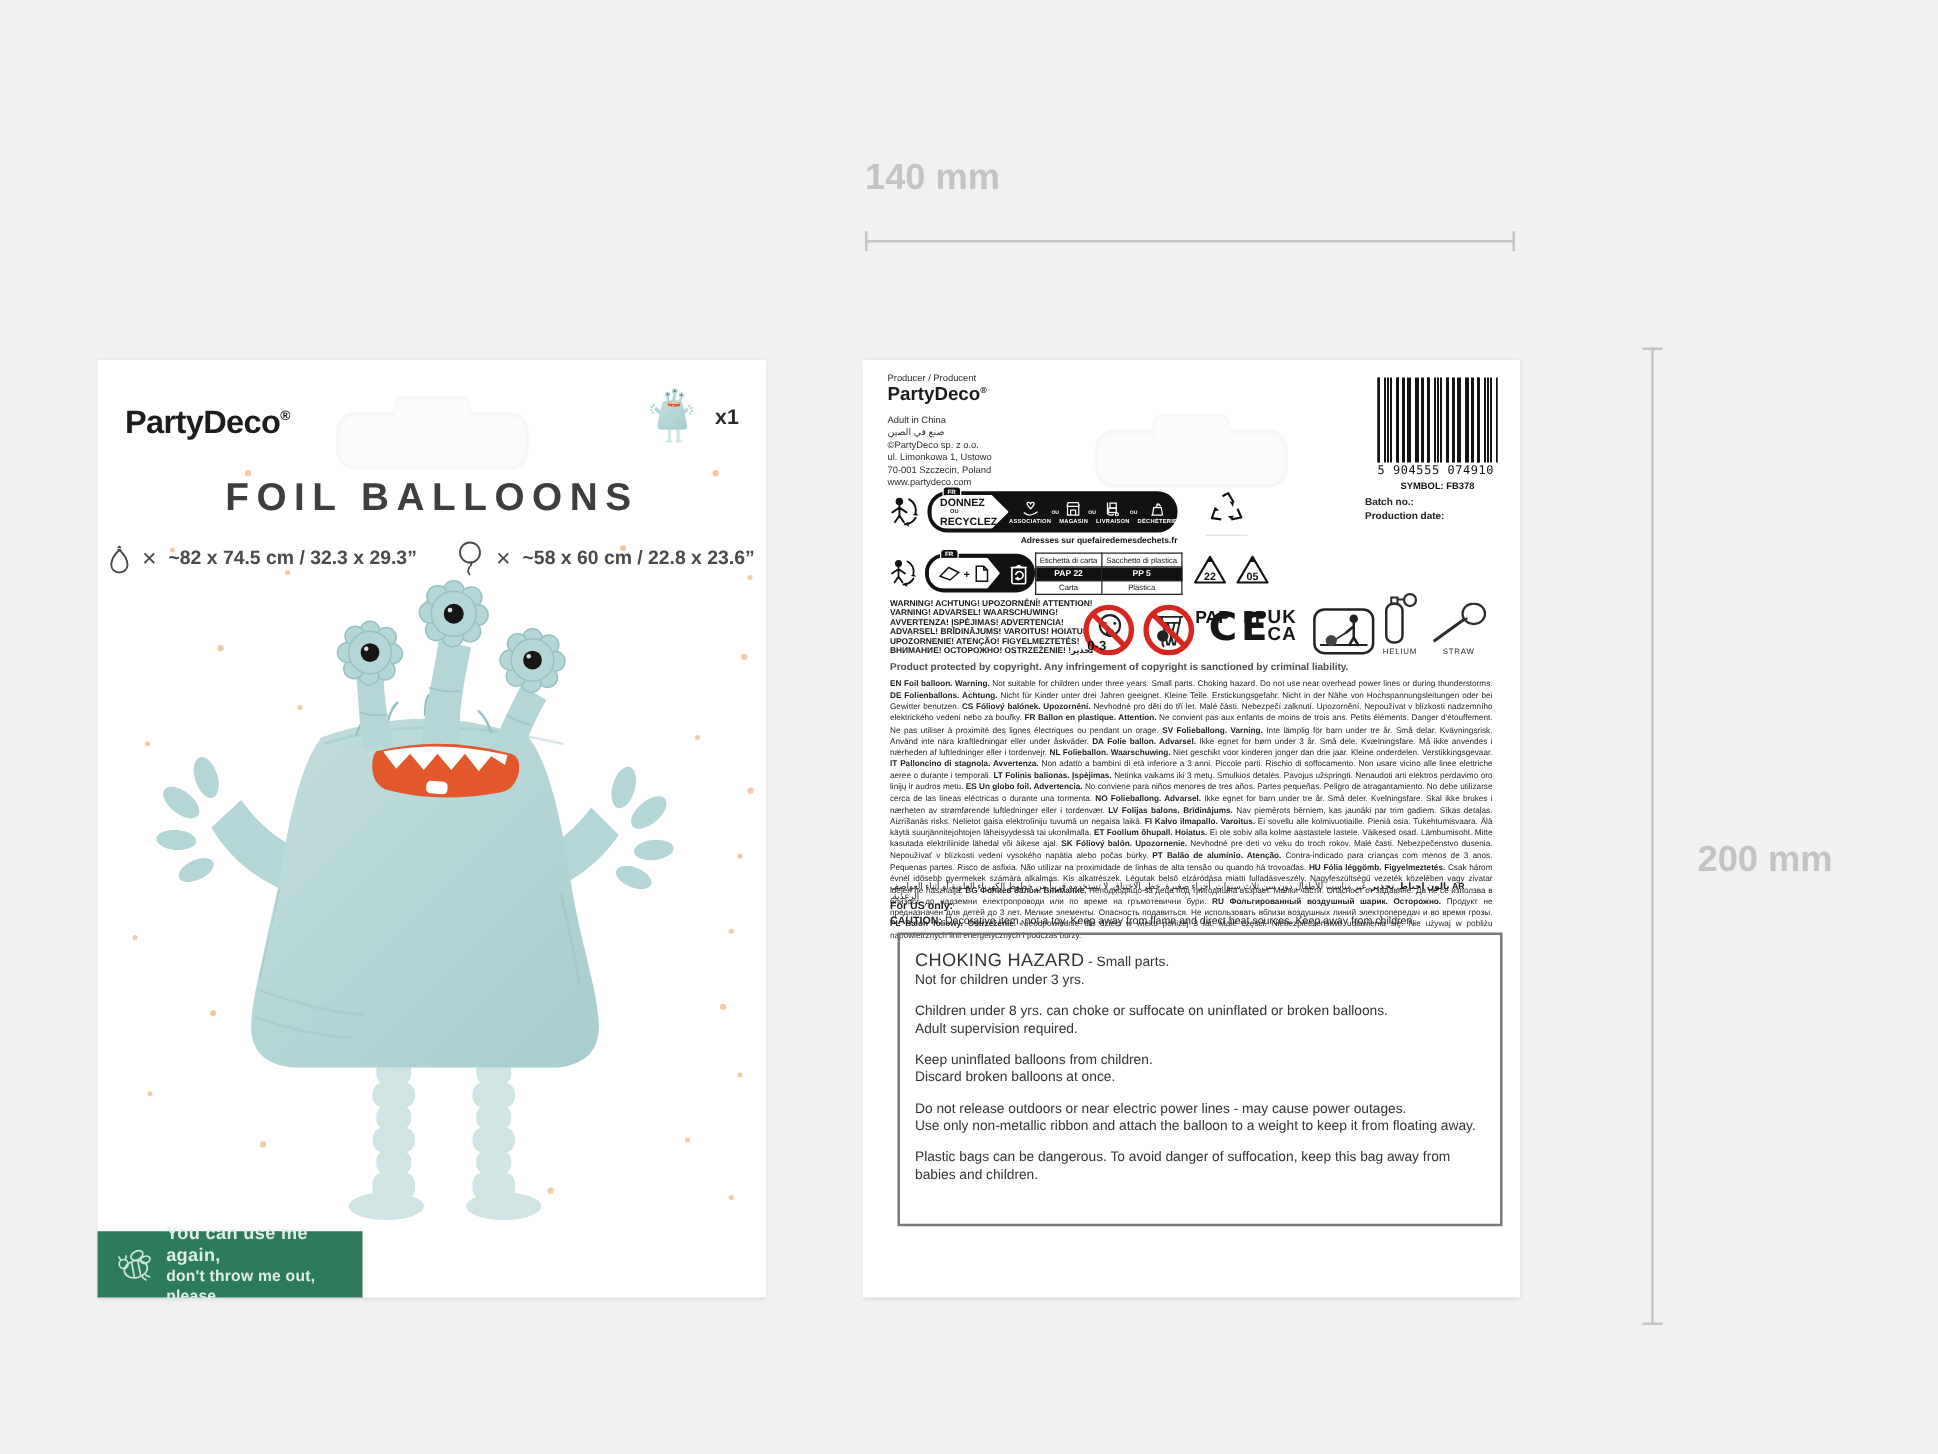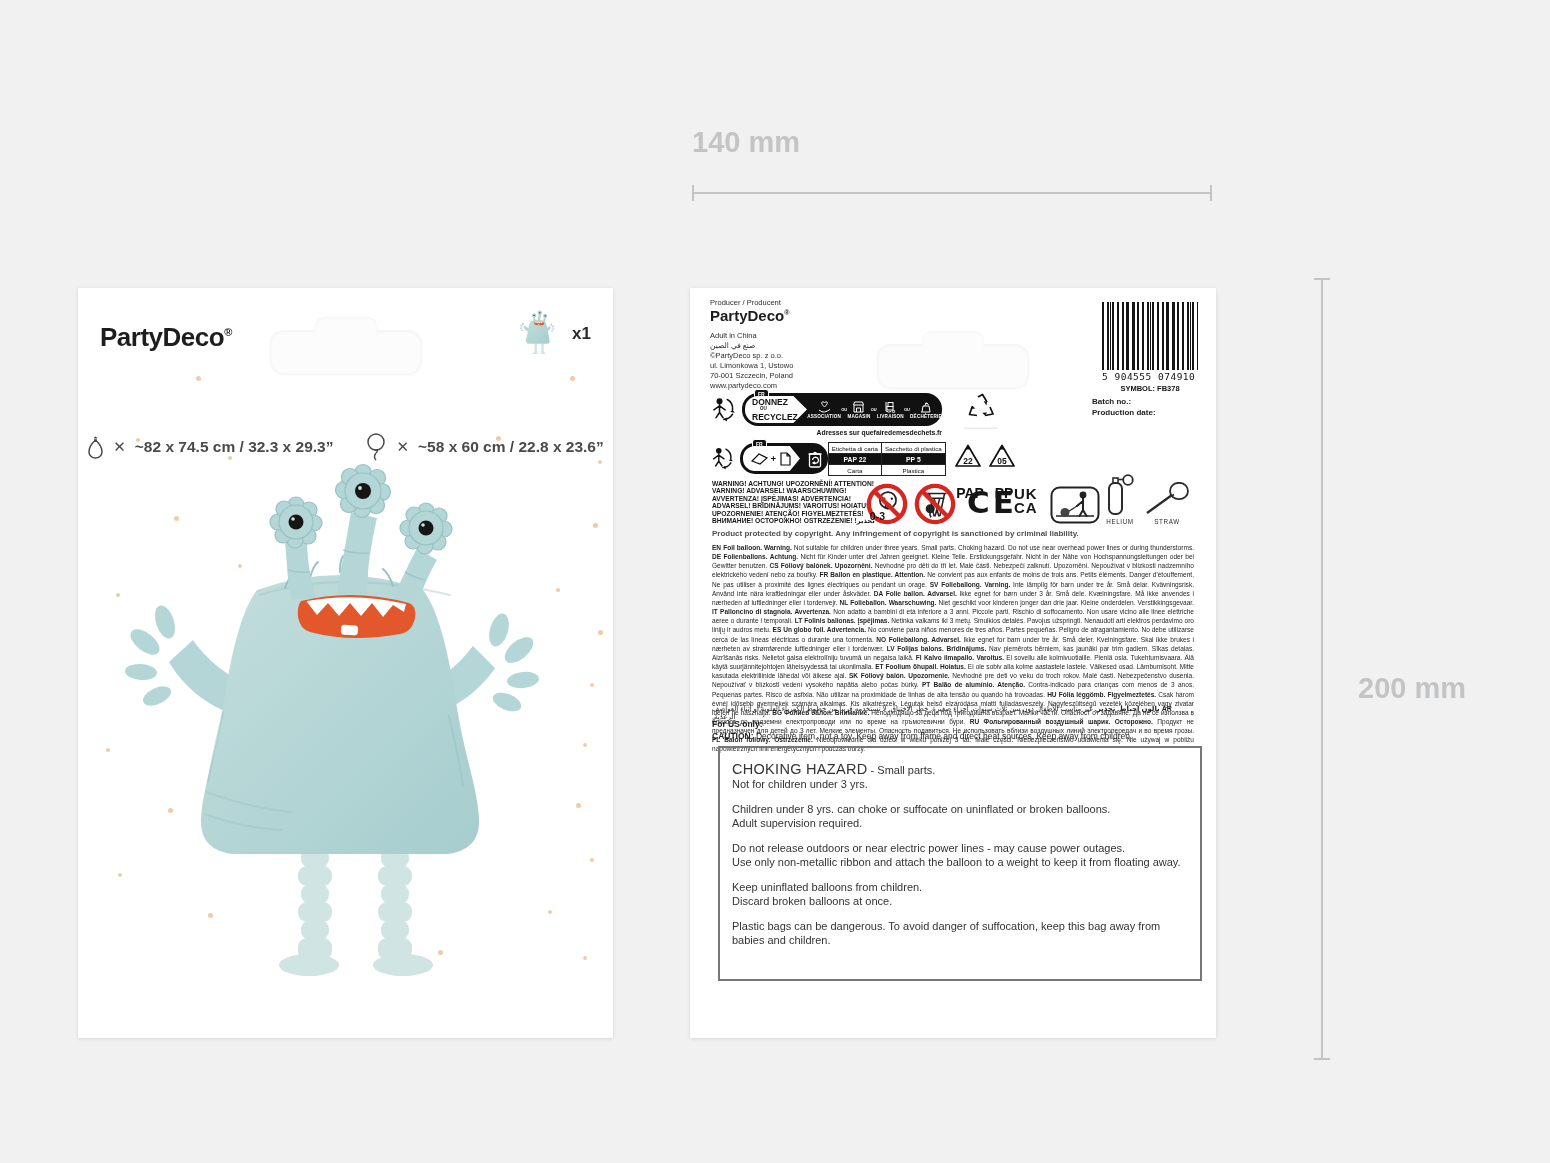--- a/index.html
+++ b/index.html
@@ -268,40 +268,58 @@
     </div>
   <div class="tab" style="top:42px"></div>
 
   <div id="front-brand"><span>PartyDeco</span><sup>®</sup></div>
 
   <svg id="front-mini-monster" viewBox="0 0 470 560">
       <use href="#monster-g"></use>
     </svg>
   <div id="front-count">x1</div>
 
+  <div id="front-title">FOIL BALLOONS</div>
 
   <div id="front-specs">
     <svg width="17" height="26" viewBox="0 0 17 26">
       <path d="M8.5,6 C4,10 2,14 2,18 a6.5,6 0 0 0 13,0 C15,14 13,10 8.5,6 Z M7,6 h3 M7.5,4.5 q1,-2.5 2,0" fill="none" stroke="#4a4a4a" stroke-width="1.5" stroke-linejoin="round"></path>
     </svg>
     <span class="spec-x">✕</span>
     <span>~82 x 74.5 cm / 32.3 x 29.3”</span>
     <span class="gap"></span>
     <svg width="22" height="30" viewBox="0 0 22 30">
       <circle cx="11" cy="10" r="8" fill="none" stroke="#4a4a4a" stroke-width="1.5"></circle>
       <path d="M9.5,18 h3 l-1,3 M11,21 q-3,4 0,7" fill="none" stroke="#4a4a4a" stroke-width="1.4"></path>
     </svg>
     <span class="spec-x">✕</span>
     <span>~58 x 60 cm / 22.8 x 23.6”</span>
   </div>
 
   <svg id="monster-art" viewBox="0 0 470 560">
       <use href="#monster-g"></use>
     </svg>
 
+  <div id="reuse-banner">
+    <svg width="36" height="32" viewBox="0 0 40 36">
+      <g stroke="#cfe7da" stroke-width="1.6" fill="none" stroke-linecap="round">
+        <ellipse cx="22" cy="22" rx="11" ry="8" transform="rotate(-14 22 22)"></ellipse>
+        <path d="M18,15.5 l2.5,13 M24,14.5 l2.5,13"></path>
+        <circle cx="10.5" cy="17" r="4.2"></circle>
+        <path d="M8,13.5 l-2,-3 M12,13 l1,-3.5"></path>
+        <ellipse cx="23" cy="9" rx="6" ry="4" transform="rotate(-28 23 9)"></ellipse>
+        <ellipse cx="31" cy="13" rx="4.5" ry="3.2" transform="rotate(-20 31 13)"></ellipse>
+        <path d="M31,27 q2,2 4,2 M28,29 q1.5,2.5 3.5,3"></path>
+      </g>
+    </svg>
+    <div class="txt">
+      <div class="l1">You can use me again,</div>
+      <div class="l2">don't throw me out, please.</div>
+    </div>
+  </div>
 </div>
 
 <div class="card" id="back-card">
   <div class="tab" style="top:56px"></div>
 
   <div id="producer-label" class="tiny">Producer / Producent</div>
   <div id="back-brand"><span>PartyDeco</span><sup>®</sup></div>
   <div id="address">
       <div>Adult in China</div>
       <div>صنع في الصين</div>
@@ -527,25 +545,25 @@
     <div id="wb-choking">
       <div><span class="big">CHOKING HAZARD</span><span> - Small parts.</span></div>
       <div>Not for children under 3 yrs.</div>
     </div>
     <div id="wb-paras">
         <div class="wb-para">
           <div>Children under 8 yrs. can choke or suffocate on uninflated or broken balloons.</div>
           <div>Adult supervision required.</div>
         </div>
         <div class="wb-para">
+          <div>Keep uninflated balloons from children.</div>
+          <div>Discard broken balloons at once.</div>
+        </div>
+        <div class="wb-para">
           <div>Do not release outdoors or near electric power lines - may cause power outages.</div>
           <div>Use only non-metallic ribbon and attach the balloon to a weight to keep it from floating away.</div>
-        </div>
-        <div class="wb-para">
-          <div>Keep uninflated balloons from children.</div>
-          <div>Discard broken balloons at once.</div>
         </div>
         <div class="wb-para">
           <div>Plastic bags can be dangerous. To avoid danger of suffocation, keep this bag away from babies and children.</div>
         </div>
       </div>
   </div>
 </div>
 
 </body></html>

